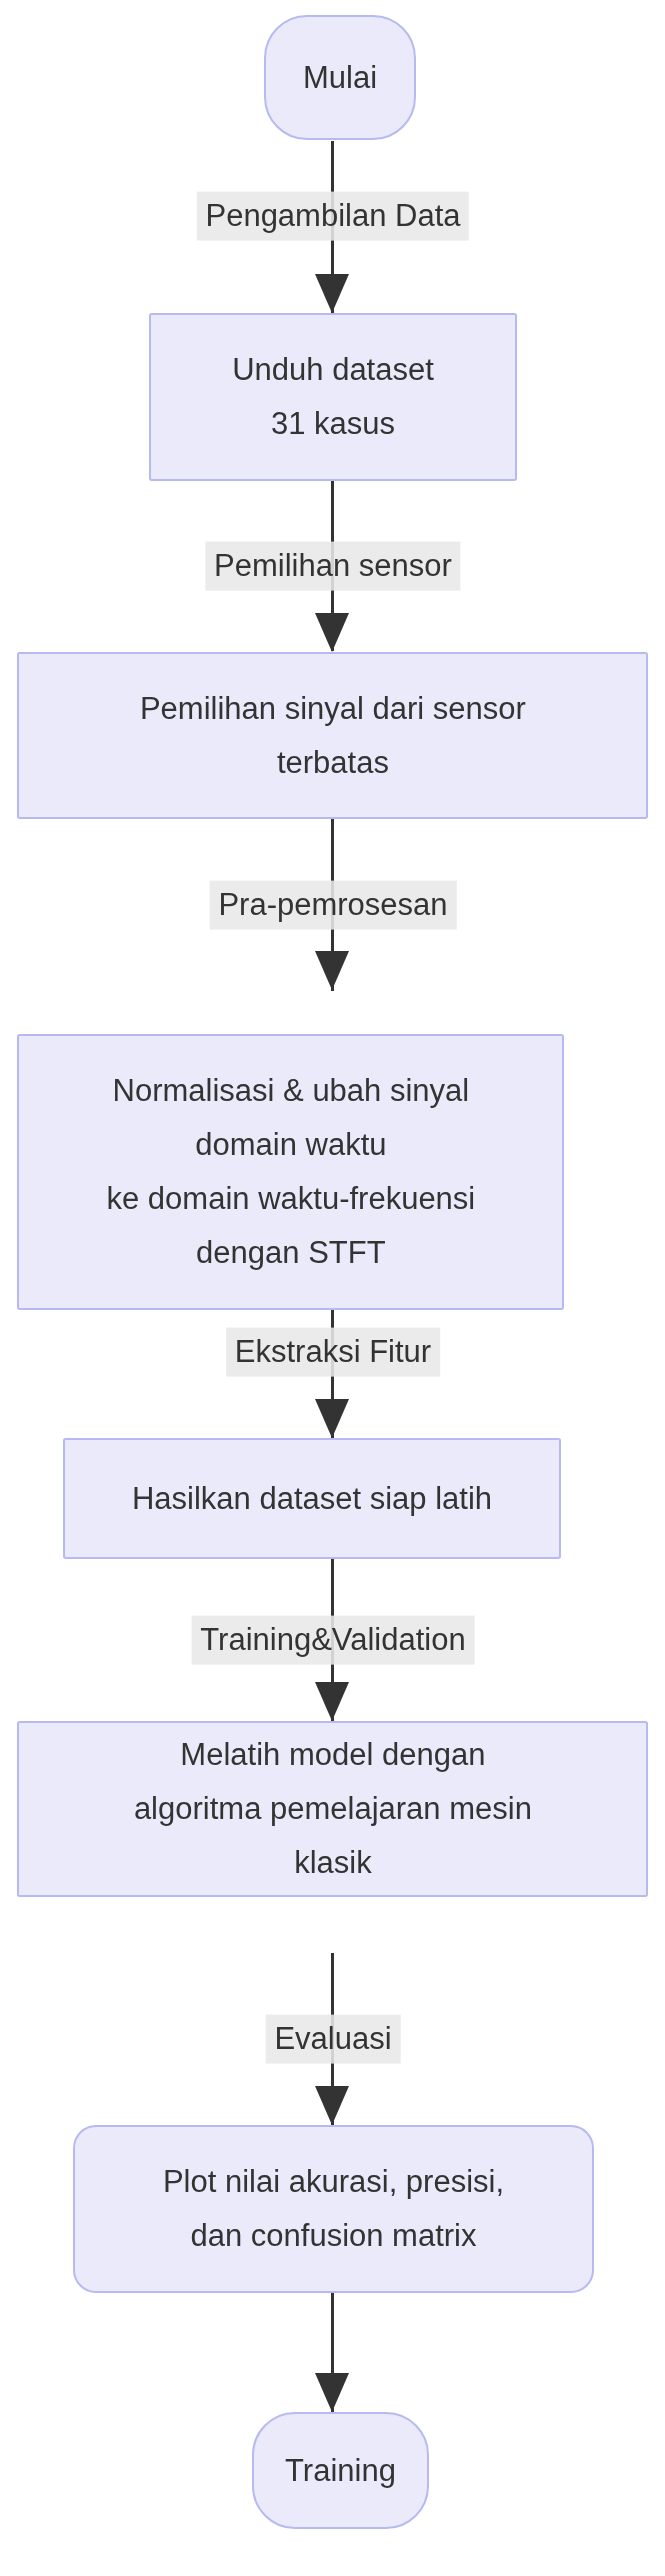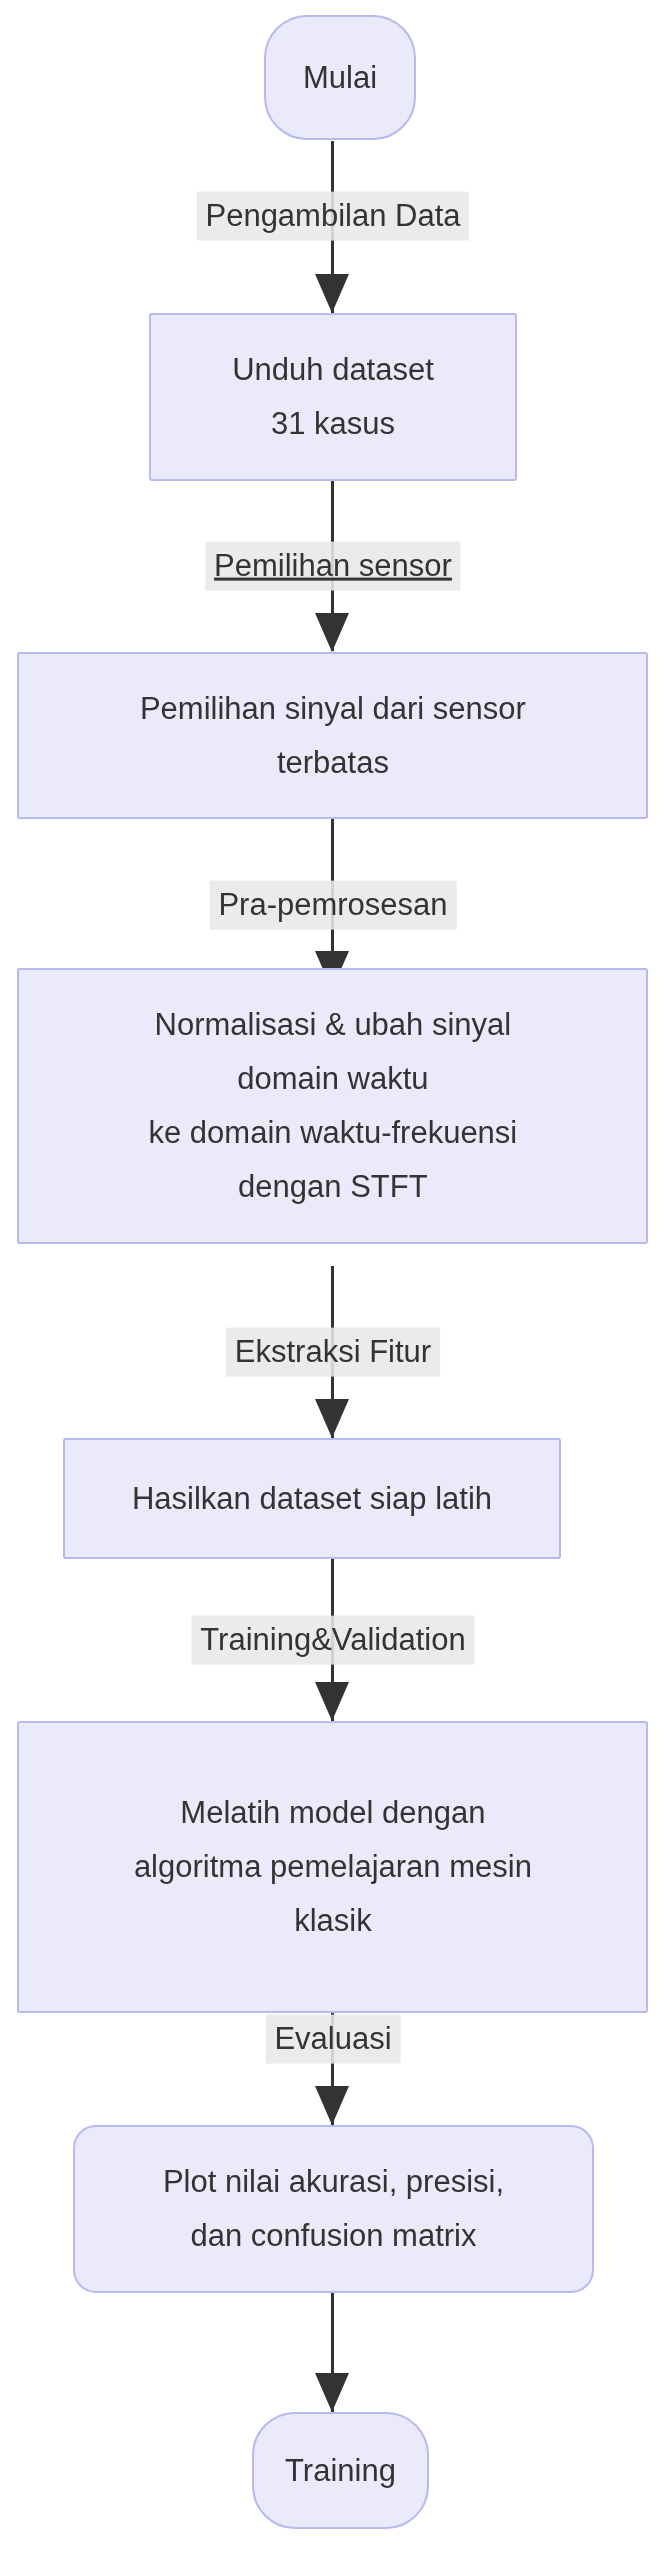--- a/index.html
+++ b/index.html
@@ -68,44 +68,44 @@
     line-height: 38px;
     white-space: nowrap;
     color: var(--text, #333333);
     text-align: center;
   }
 
   
   .n-start { left: 256px; top: 15.4px;  width: 152px; height: 125px; }
   .n-box1  { left: 149px; top: 313px; width: 368px; height: 168px; }
   .n-box2  { left: 17.4px;  top: 652px; width: 631px; height: 167px; }
-  .n-box3  { left: 17.4px;  top: 968px; width: 631px; height: 276px; }
+  .n-box3  { left: 17.4px;  top: 1034px; width: 547px; height: 276px; }
   .n-box4  { left: 63px;  top: 1438px; width: 498px; height: 121px; }
-  .n-box5  { left: 17.4px;  top: 1721px; width: 631px; height: 292px; }
+  .n-box5  { left: 17.4px;  top: 1721px; width: 631px; height: 176px; }
   .n-box6  { left: 73px; top: 2125px; width: 521px; height: 168px; border-radius: 23px; }
   .n-end   { left: 244px; top: 2412px; width: 177px; height: 117px; }
 
   .l-1 { top: 141px;  height: 172px; }
   .l-2 { top: 480px;  height: 171px; }
   .l-3 { top: 819px; height: 172px; }
   .l-4 { top: 1266px; height: 172px; }
   .l-5 { top: 1559px; height: 162px; }
   .l-6 { top: 1953px; height: 172px; }
   .l-7 { top: 2293px; height: 119px; }
 
   .a-1 { top: 274px; }
   .a-2 { top: 613px; }
   .a-3 { top: 951px; }
   .a-4 { top: 1399px; }
   .a-5 { top: 1682px; }
   .a-6 { top: 2086px; }
   .a-7 { top: 2373px; }
 
   .t-1 { top: 216px; }
-  .t-2 { top: 566px; text-decoration: underline; }
+  .t-2 { top: 566px; }
   .t-3 { top: 905px; }
   .t-4 { top: 1352px; }
   .t-5 { top: 1640px; }
   .t-6 { top: 2039px; }
 </style>
 </head>
 <body>
 
 <div class="canvas">
 

